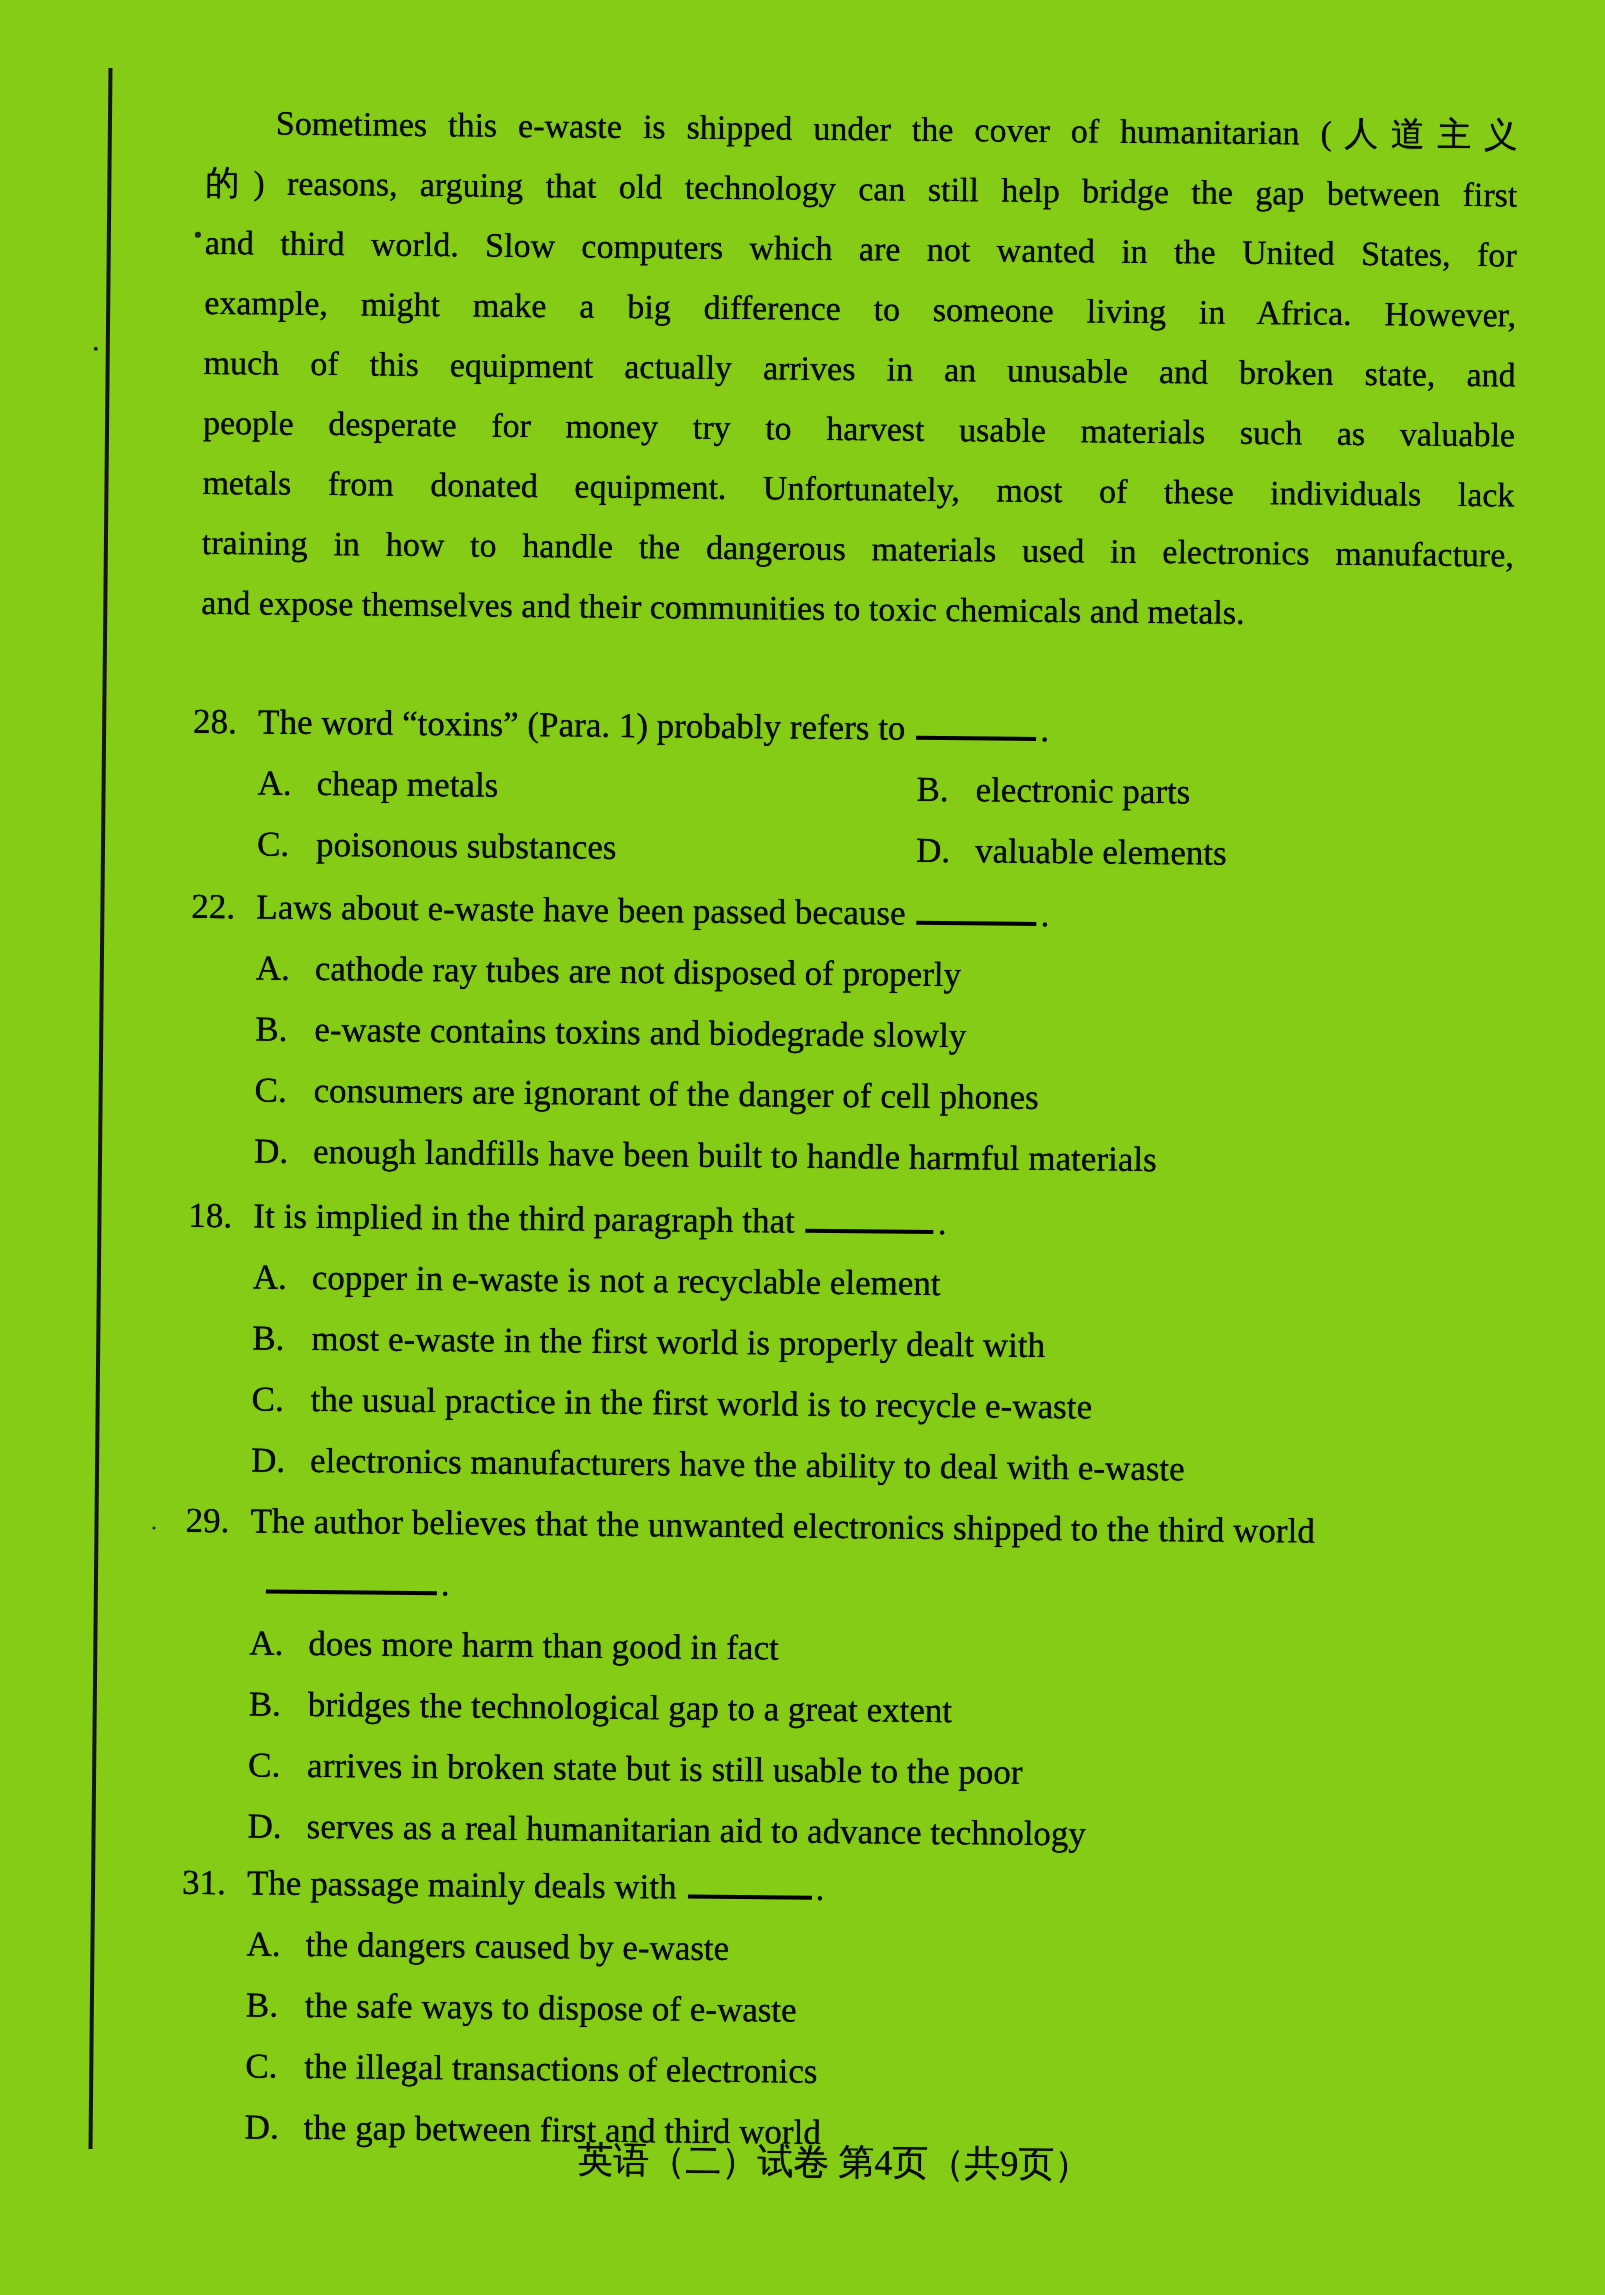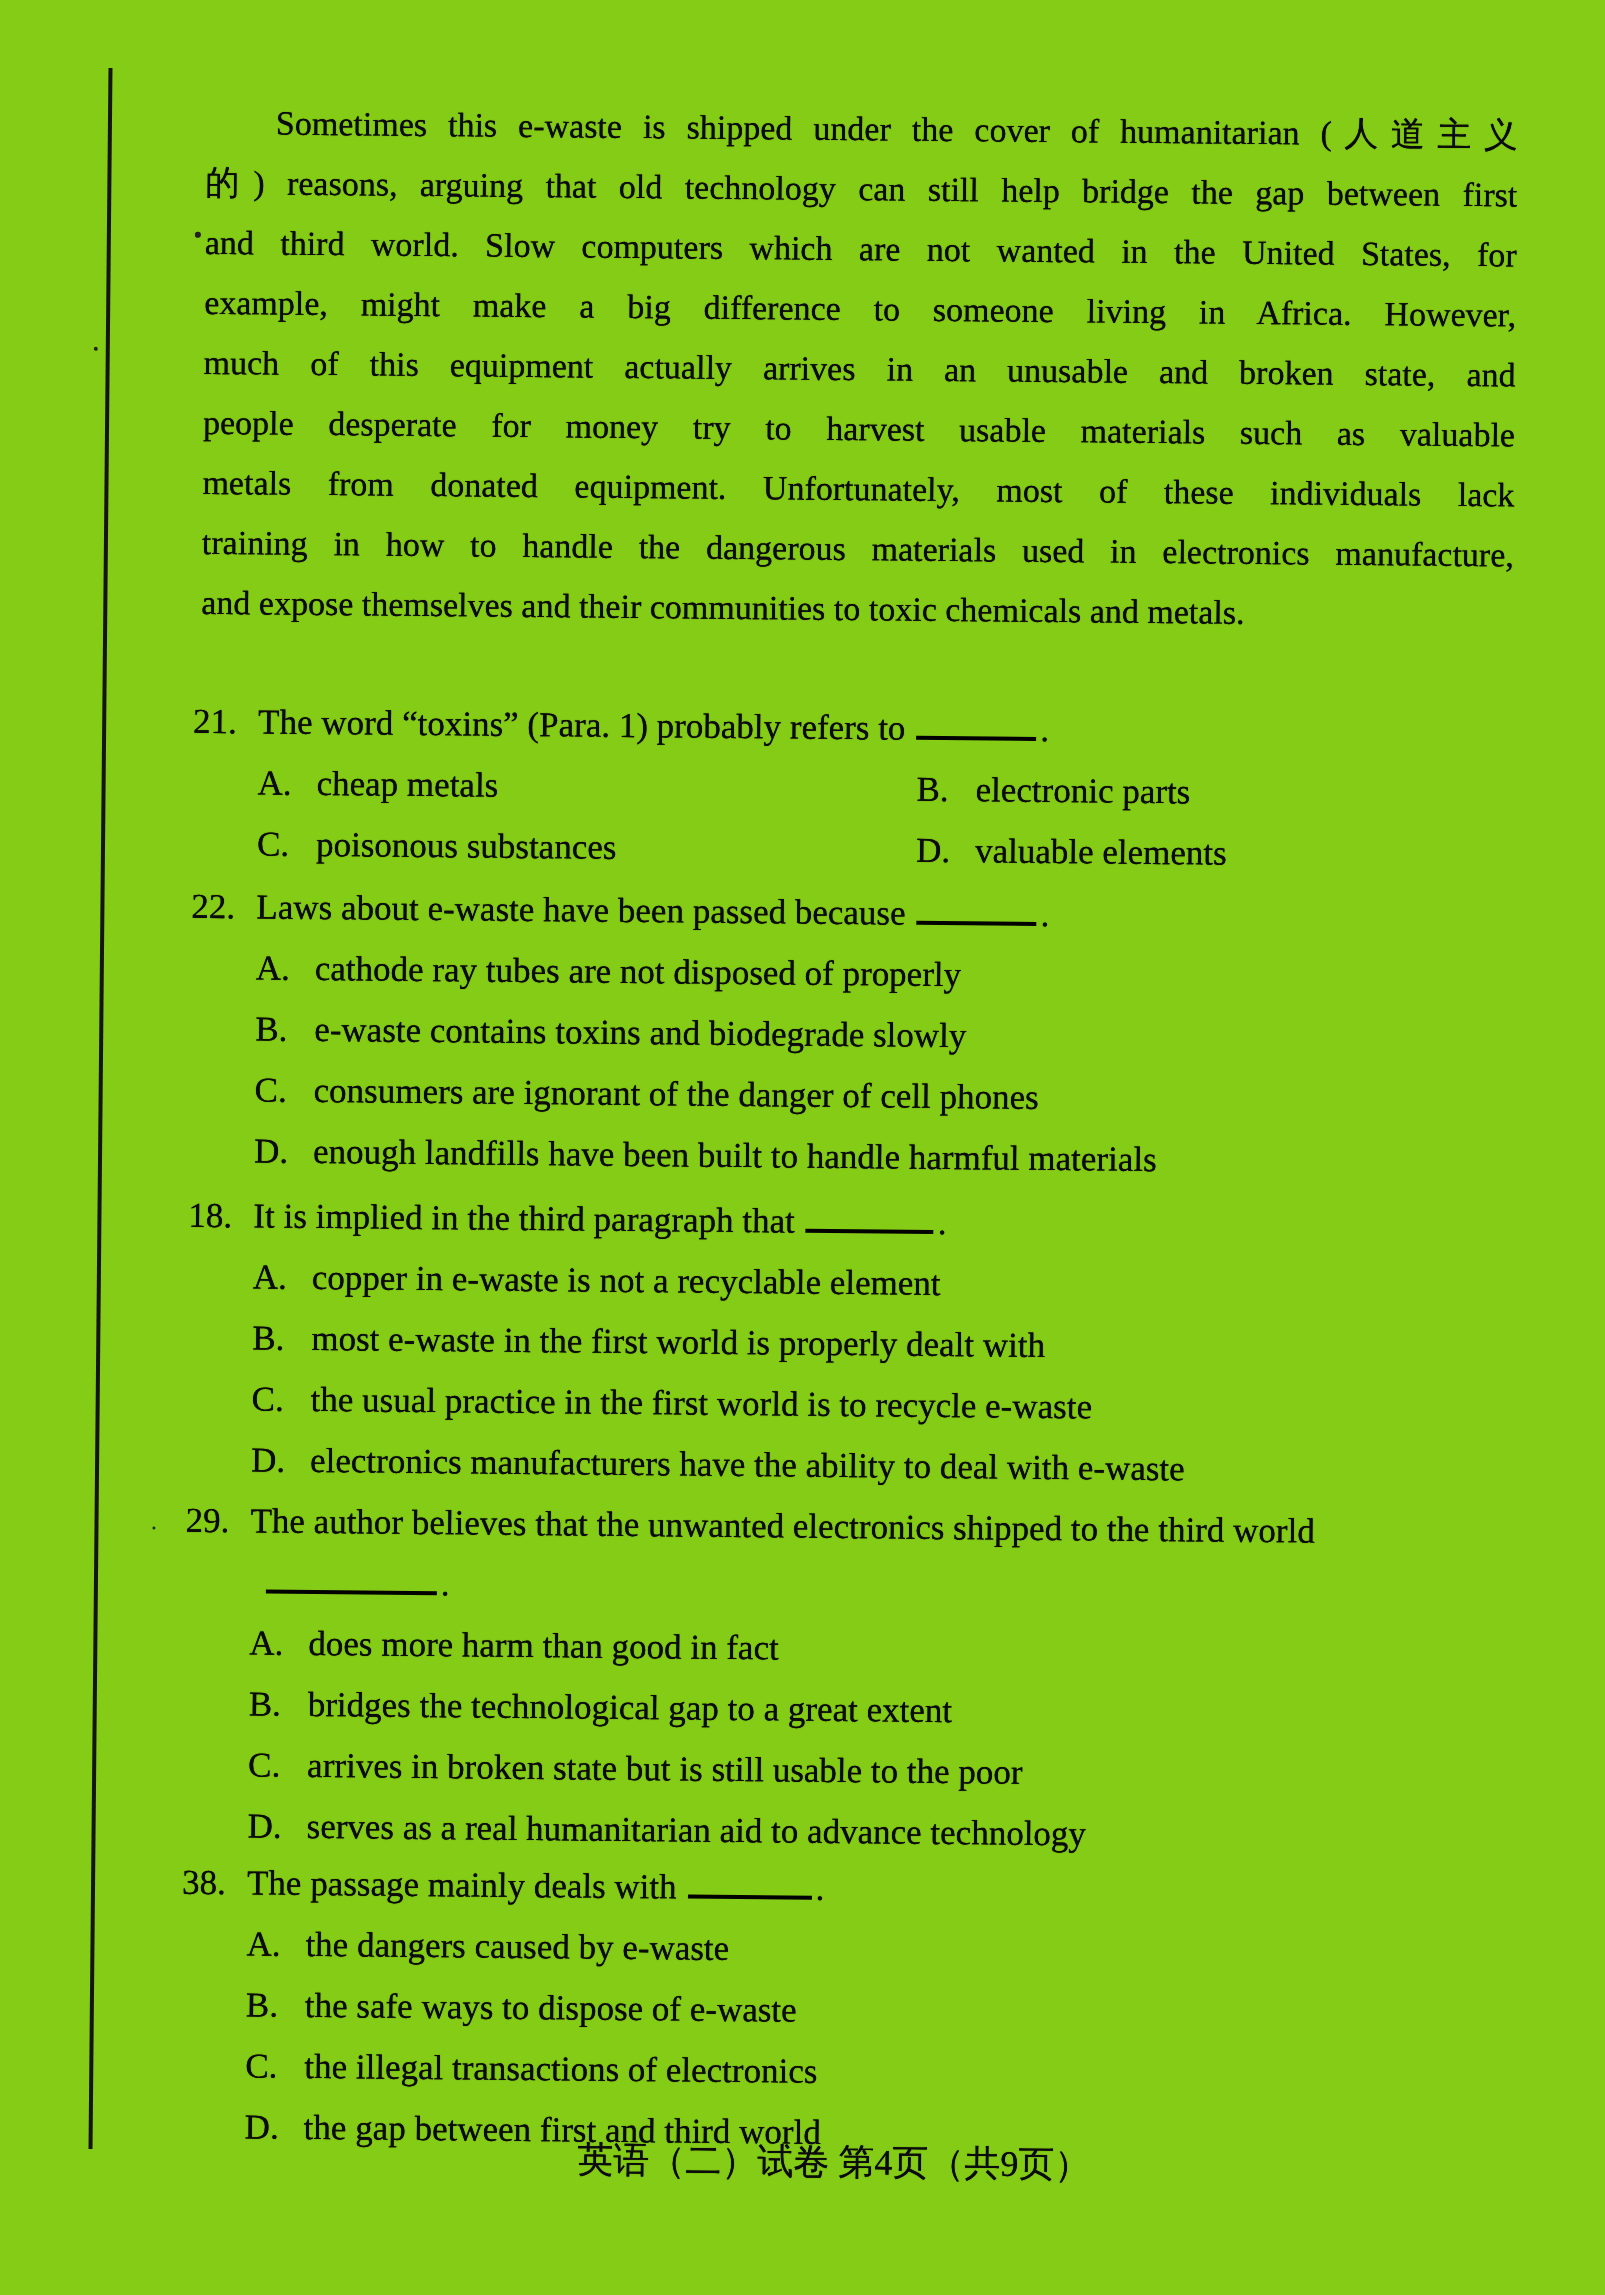--- a/index.html
+++ b/index.html
@@ -59,21 +59,21 @@
       <div class="pline">example, might make a big difference to someone living in Africa. However,</div>
       <div class="pline">much of this equipment actually arrives in an unusable and broken state, and</div>
       <div class="pline">people desperate for money try to harvest usable materials such as valuable</div>
       <div class="pline">metals from donated equipment. Unfortunately, most of these individuals lack</div>
       <div class="pline">training in how to handle the dangerous materials used in electronics manufacture,</div>
       <div class="pline last">and expose themselves and their communities to toxic chemicals and metals.</div>
     </div>
 
     <section class="q" style="top:692px;">
       <div class="row">
-        <span class="qnum">21.</span><span>The word “toxins” (Para. 1) probably refers to</span><span class="blank" style="width:120px;"></span><span>.</span>
+        <span class="qnum">28.</span><span>The word “toxins” (Para. 1) probably refers to</span><span class="blank" style="width:120px;"></span><span>.</span>
       </div>
       <div class="optgrid">
         <div class="optrow"><span class="letter">A.</span><span>cheap metals</span></div>
         <div class="optrow"><span class="letter">B.</span><span>electronic parts</span></div>
         <div class="optrow"><span class="letter">C.</span><span>poisonous substances</span></div>
         <div class="optrow"><span class="letter">D.</span><span>valuable elements</span></div>
       </div>
     </section>
 
     <section class="q" style="top:877px;">
@@ -110,21 +110,21 @@
       <div class="opts">
         <div class="optrow"><span class="letter">A.</span><span>does more harm than good in fact</span></div>
         <div class="optrow"><span class="letter">B.</span><span>bridges the technological gap to a great extent</span></div>
         <div class="optrow"><span class="letter">C.</span><span>arrives in broken state but is still usable to the poor</span></div>
         <div class="optrow"><span class="letter">D.</span><span>serves as a real humanitarian aid to advance technology</span></div>
       </div>
     </section>
 
     <section class="q" style="top:1853px;">
       <div class="row">
-        <span class="qnum">38.</span><span>The passage mainly deals with</span><span class="blank" style="width:124px;"></span><span>.</span>
+        <span class="qnum">31.</span><span>The passage mainly deals with</span><span class="blank" style="width:124px;"></span><span>.</span>
       </div>
       <div class="opts">
         <div class="optrow"><span class="letter">A.</span><span>the dangers caused by e-waste</span></div>
         <div class="optrow"><span class="letter">B.</span><span>the safe ways to dispose of e-waste</span></div>
         <div class="optrow"><span class="letter">C.</span><span>the illegal transactions of electronics</span></div>
         <div class="optrow"><span class="letter">D.</span><span>the gap between first and third world</span></div>
       </div>
     </section>
 
     <div class="footer">英语（二）试卷 第4页（共9页）</div>

